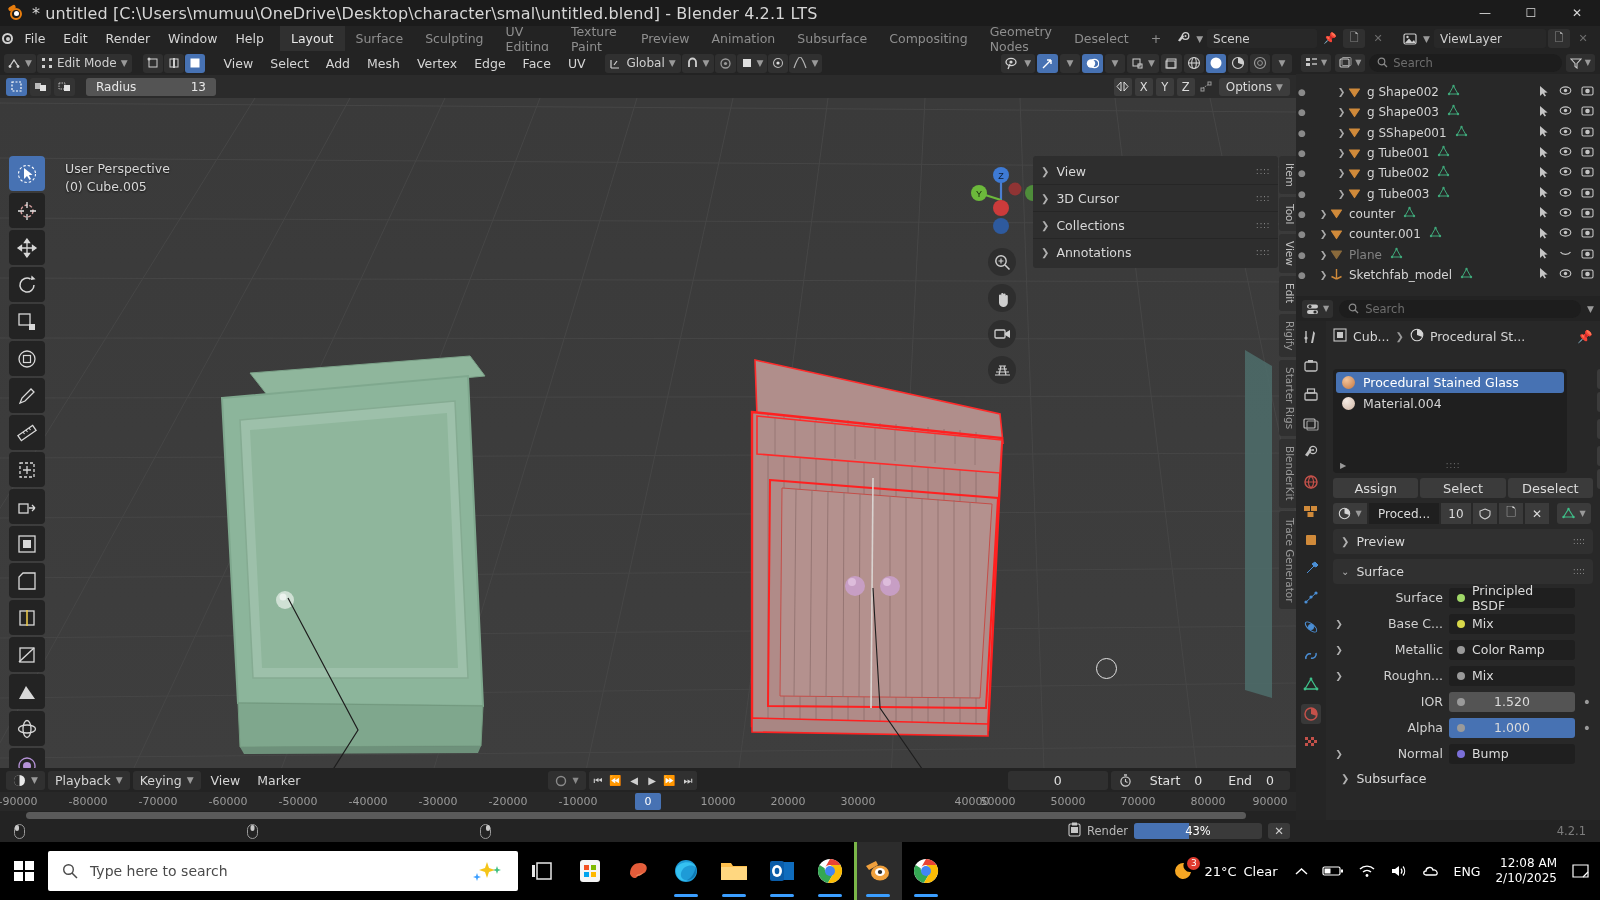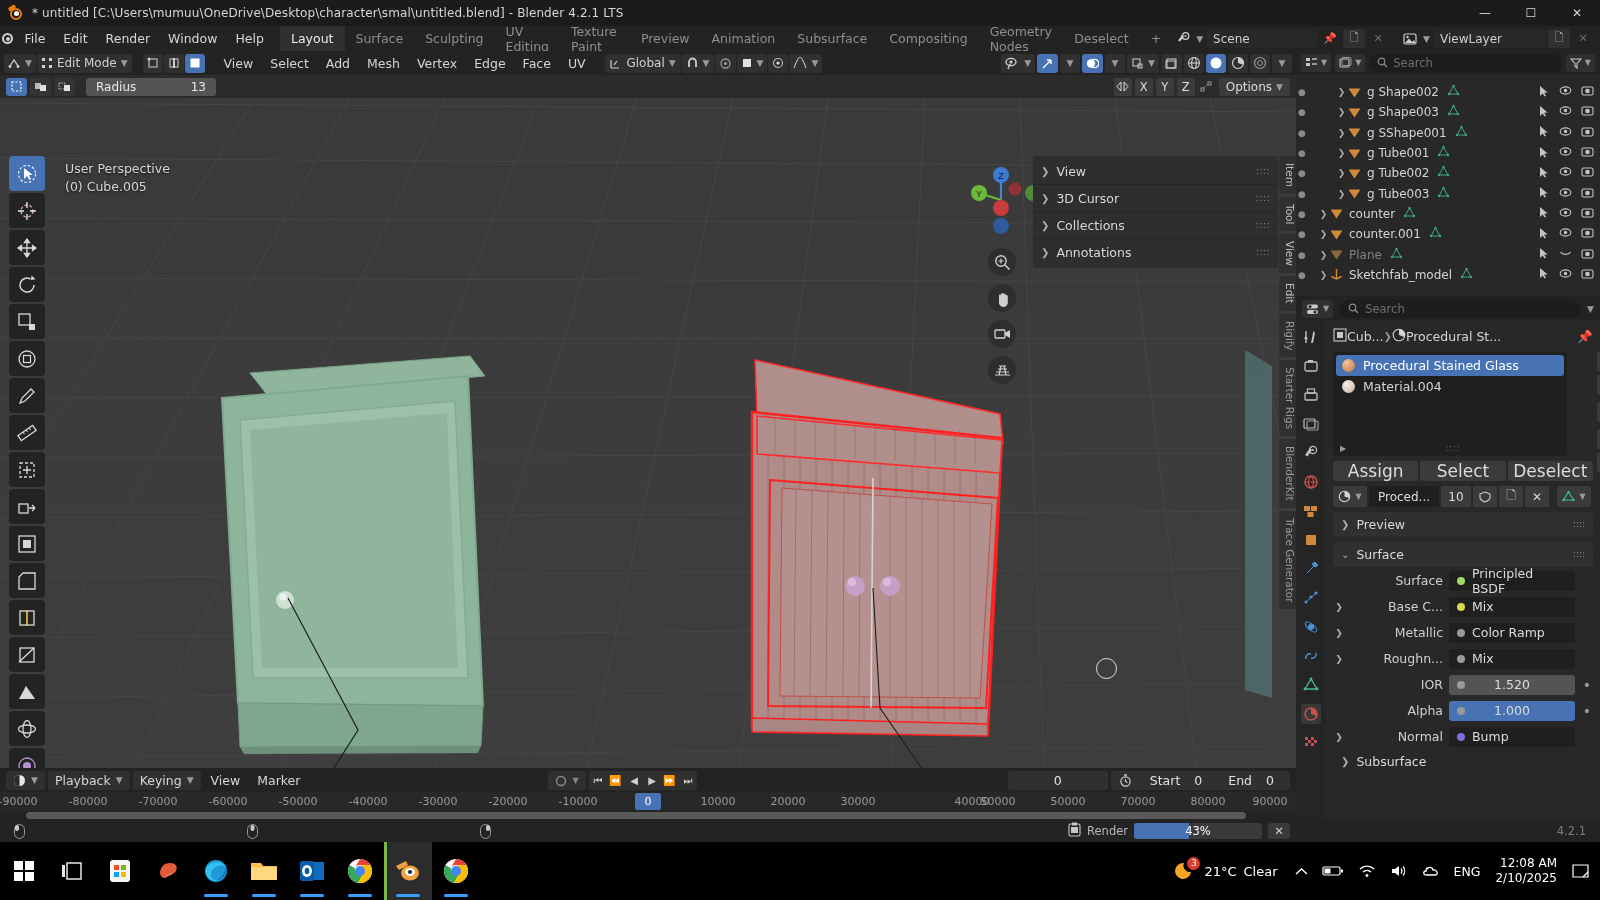--- a/index.html
+++ b/index.html
@@ -10,21 +10,21 @@
   
   #titlebar { position:absolute; left:0; top:0; width:1600px; height:26px;
     background:#1b1b1b; display:flex; align-items:center; }
   #titlebar .blender-logo { width:17px; height:17px; margin:0 7px 0 8px; position:relative; }
   #titlebar .blender-logo .ring { position:absolute; left:2px; top:3px; width:12px; height:12px;
      border-radius:50%; border:2.4px solid #e87d0d; }
   #titlebar .blender-logo .dot { position:absolute; left:6px; top:6px; width:5px; height:5px;
      border-radius:50%; background:#ffffff; }
   #titlebar .blender-logo .tail { position:absolute; left:0px; top:1px; width:8px; height:4px;
      background:#e87d0d; transform:rotate(-32deg); border-radius:2px; }
-  #title-text { font-size:12px; color:#d6d6d6; letter-spacing:.1px; }
+  #title-text { font-size:16px; color:#d6d6d6; letter-spacing:.1px; }
   #wincontrols { position:absolute; right:0; top:0; height:26px; display:flex; }
   #wincontrols div { width:46px; height:26px; display:flex; align-items:center; justify-content:center;
      color:#d8d8d8; font-size:12px; }
 
   
   #topbar { position:absolute; left:0; top:26px; width:1600px; height:25px; background:#232323;
      display:flex; align-items:stretch; }
   #topbar .blender-icon { width:26px; display:flex; align-items:center; justify-content:center; }
   #topbar .blender-icon .ring { width:11px; height:11px; border-radius:50%; border:2.2px solid #d1d1d1; position:relative;}
   #topbar .blender-icon .ring:after{ content:""; position:absolute; left:2px; top:2px; width:4px;height:4px;border-radius:50%;background:#d1d1d1;}
@@ -143,33 +143,33 @@
   
   #props { position:absolute; left:1296px; top:296px; width:304px; height:524px; background:#282828;}
   #props-header { height:25px; background:#232323; display:flex; align-items:center; padding:0 6px; gap:6px;}
   #props-search { flex:1; height:18px; background:#1d1d1d; border-radius:9px; display:flex; align-items:center;
      gap:6px; padding:0 9px; color:#6e6e6e; font-size:11.5px;}
   #props-tabs { position:absolute; left:0; top:25px; width:30px; height:499px; background:#252525;
      display:flex; flex-direction:column; align-items:center; padding-top:6px; gap:9px;}
   .ptab { width:20px; height:20px; display:flex; align-items:center; justify-content:center; }
   .ptab.act { background:#383838; border-radius:3px;}
   #props-body { position:absolute; left:30px; top:25px; width:274px; height:499px; padding:4px 7px 0 7px; overflow:hidden;}
-  #breadcrumb { height:22px; display:flex; align-items:center; gap:0; color:#d4d4d4; font-size:12.5px;justify-content:space-between;}
-  #matlist { margin-top:5px; height:104px; background:#1f1f1f; border-radius:4px; position:relative; padding:3px;}
+  #breadcrumb { height:22px; display:flex; align-items:center; gap:6px; color:#d4d4d4; font-size:12.5px;justify-content:space-between;}
+  #matlist { margin-top:22px; height:104px; background:#1f1f1f; border-radius:4px; position:relative; padding:3px;}
   .mat-row { height:21px; display:flex; align-items:center; gap:8px; padding:0 6px; border-radius:3px;
      color:#d4d4d4; font-size:12.5px;}
   .mat-row.sel { background:#4772b3; color:#fff; }
   .mat-ball { width:13px; height:13px; border-radius:50%; }
   #matlist-side { position:absolute; right:-26px; top:0; width:22px; display:flex; flex-direction:column; gap:3px;}
   .ms-btn { width:22px; height:20px; background:#3b3b3b; border-radius:3px; display:flex;
      align-items:center; justify-content:center; color:#d4d4d4; font-size:13px;}
   #matlist-grip { position:absolute; left:0; right:0; bottom:3px; display:flex; align-items:center; padding:0 7px;}
   #asd-row { margin-top:5px; display:flex; gap:2px; }
   .asd { flex:1; height:20px; background:#3b3b3b; border-radius:3px; display:flex; align-items:center;
-     justify-content:center; color:#dcdcdc; font-size:17px;}
+     justify-content:center; color:#dcdcdc; font-size:13px;}
   #matname-row { margin-top:5px; display:flex; align-items:center; gap:2px; height:21px;}
   .mn-seg { height:21px; background:#3b3b3b; display:flex; align-items:center; justify-content:center;
      color:#dcdcdc; font-size:12px; gap:4px;}
   .panel-head { height:25px; display:flex; align-items:center; gap:7px; background:#303030; margin-top:5px;
      border-radius:4px; padding:0 8px; color:#d9d9d9; font-size:12.5px;}
   .panel-head .grip { margin-left:auto; color:#888; font-size:9px; line-height:5px;}
   .prop-row { height:25px; display:flex; align-items:center; gap:6px; margin-top:1px; }
   .prop-label { width:92px; text-align:right; color:#d0d0d0; font-size:12.5px; }
   .prop-arrow { width:12px; color:#b0b0b0; font-size:9px; text-align:center;}
   .prop-val { flex:1; height:20px; background:#1f1f1f; border-radius:3px; display:flex; align-items:center;
@@ -1560,20 +1560,34 @@
 
 <div id="taskbar">
   <div id="start-btn">
     <svg width="22" height="22" viewBox="0 0 22 22">
         <rect x="1" y="1" width="9" height="9" fill="#ffffff"></rect>
         <rect x="12" y="1" width="9" height="9" fill="#ffffff"></rect>
         <rect x="1" y="12" width="9" height="9" fill="#ffffff"></rect>
         <rect x="12" y="12" width="9" height="9" fill="#ffffff"></rect>
       </svg>
   </div>
+  <div id="tb-search">
+    <svg width="16" height="16" viewBox="0 0 16 16">
+        <circle cx="6.5" cy="6.5" r="4.8" fill="none" stroke="#4a4a4a" stroke-width="1.4"></circle>
+        <path d="M10 10 L15 15" stroke="#4a4a4a" stroke-width="1.5"></path>
+      </svg>
+    <span>Type here to search</span>
+    <span style="margin-left:auto;display:flex;align-items:center">
+      <svg width="34" height="24" viewBox="0 0 34 24">
+        <path d="M17 3 L19 9 L25 11 L19 13 L17 19 L15 13 L9 11 L15 9 Z" fill="#f5c518"></path>
+        <path d="M27 7 L28 10 L31 11 L28 12 L27 15 L26 12 L23 11 L26 10 Z" fill="#3fbf7f"></path>
+        <path d="M7 14 L8 17 L11 18 L8 19 L7 22 L6 19 L3 18 L6 17 Z" fill="#3b9eff"></path>
+      </svg>
+    </span>
+  </div>
   <div class="tb-icon">
     <svg width="22" height="20" viewBox="0 0 22 20">
         <rect x="1" y="4" width="3" height="12" fill="#e8e8e8"></rect>
         <rect x="6" y="2" width="14" height="16" fill="none" stroke="#e8e8e8" stroke-width="1.5"></rect>
       </svg>
   </div>
   <div class="tb-icon">
     <svg width="28" height="28" viewBox="0 0 28 28">
         <rect x="4" y="3" width="20" height="22" rx="3" fill="#f5f5f5"></rect>
         <rect x="8" y="8" width="5" height="5" fill="#f25022"></rect>

